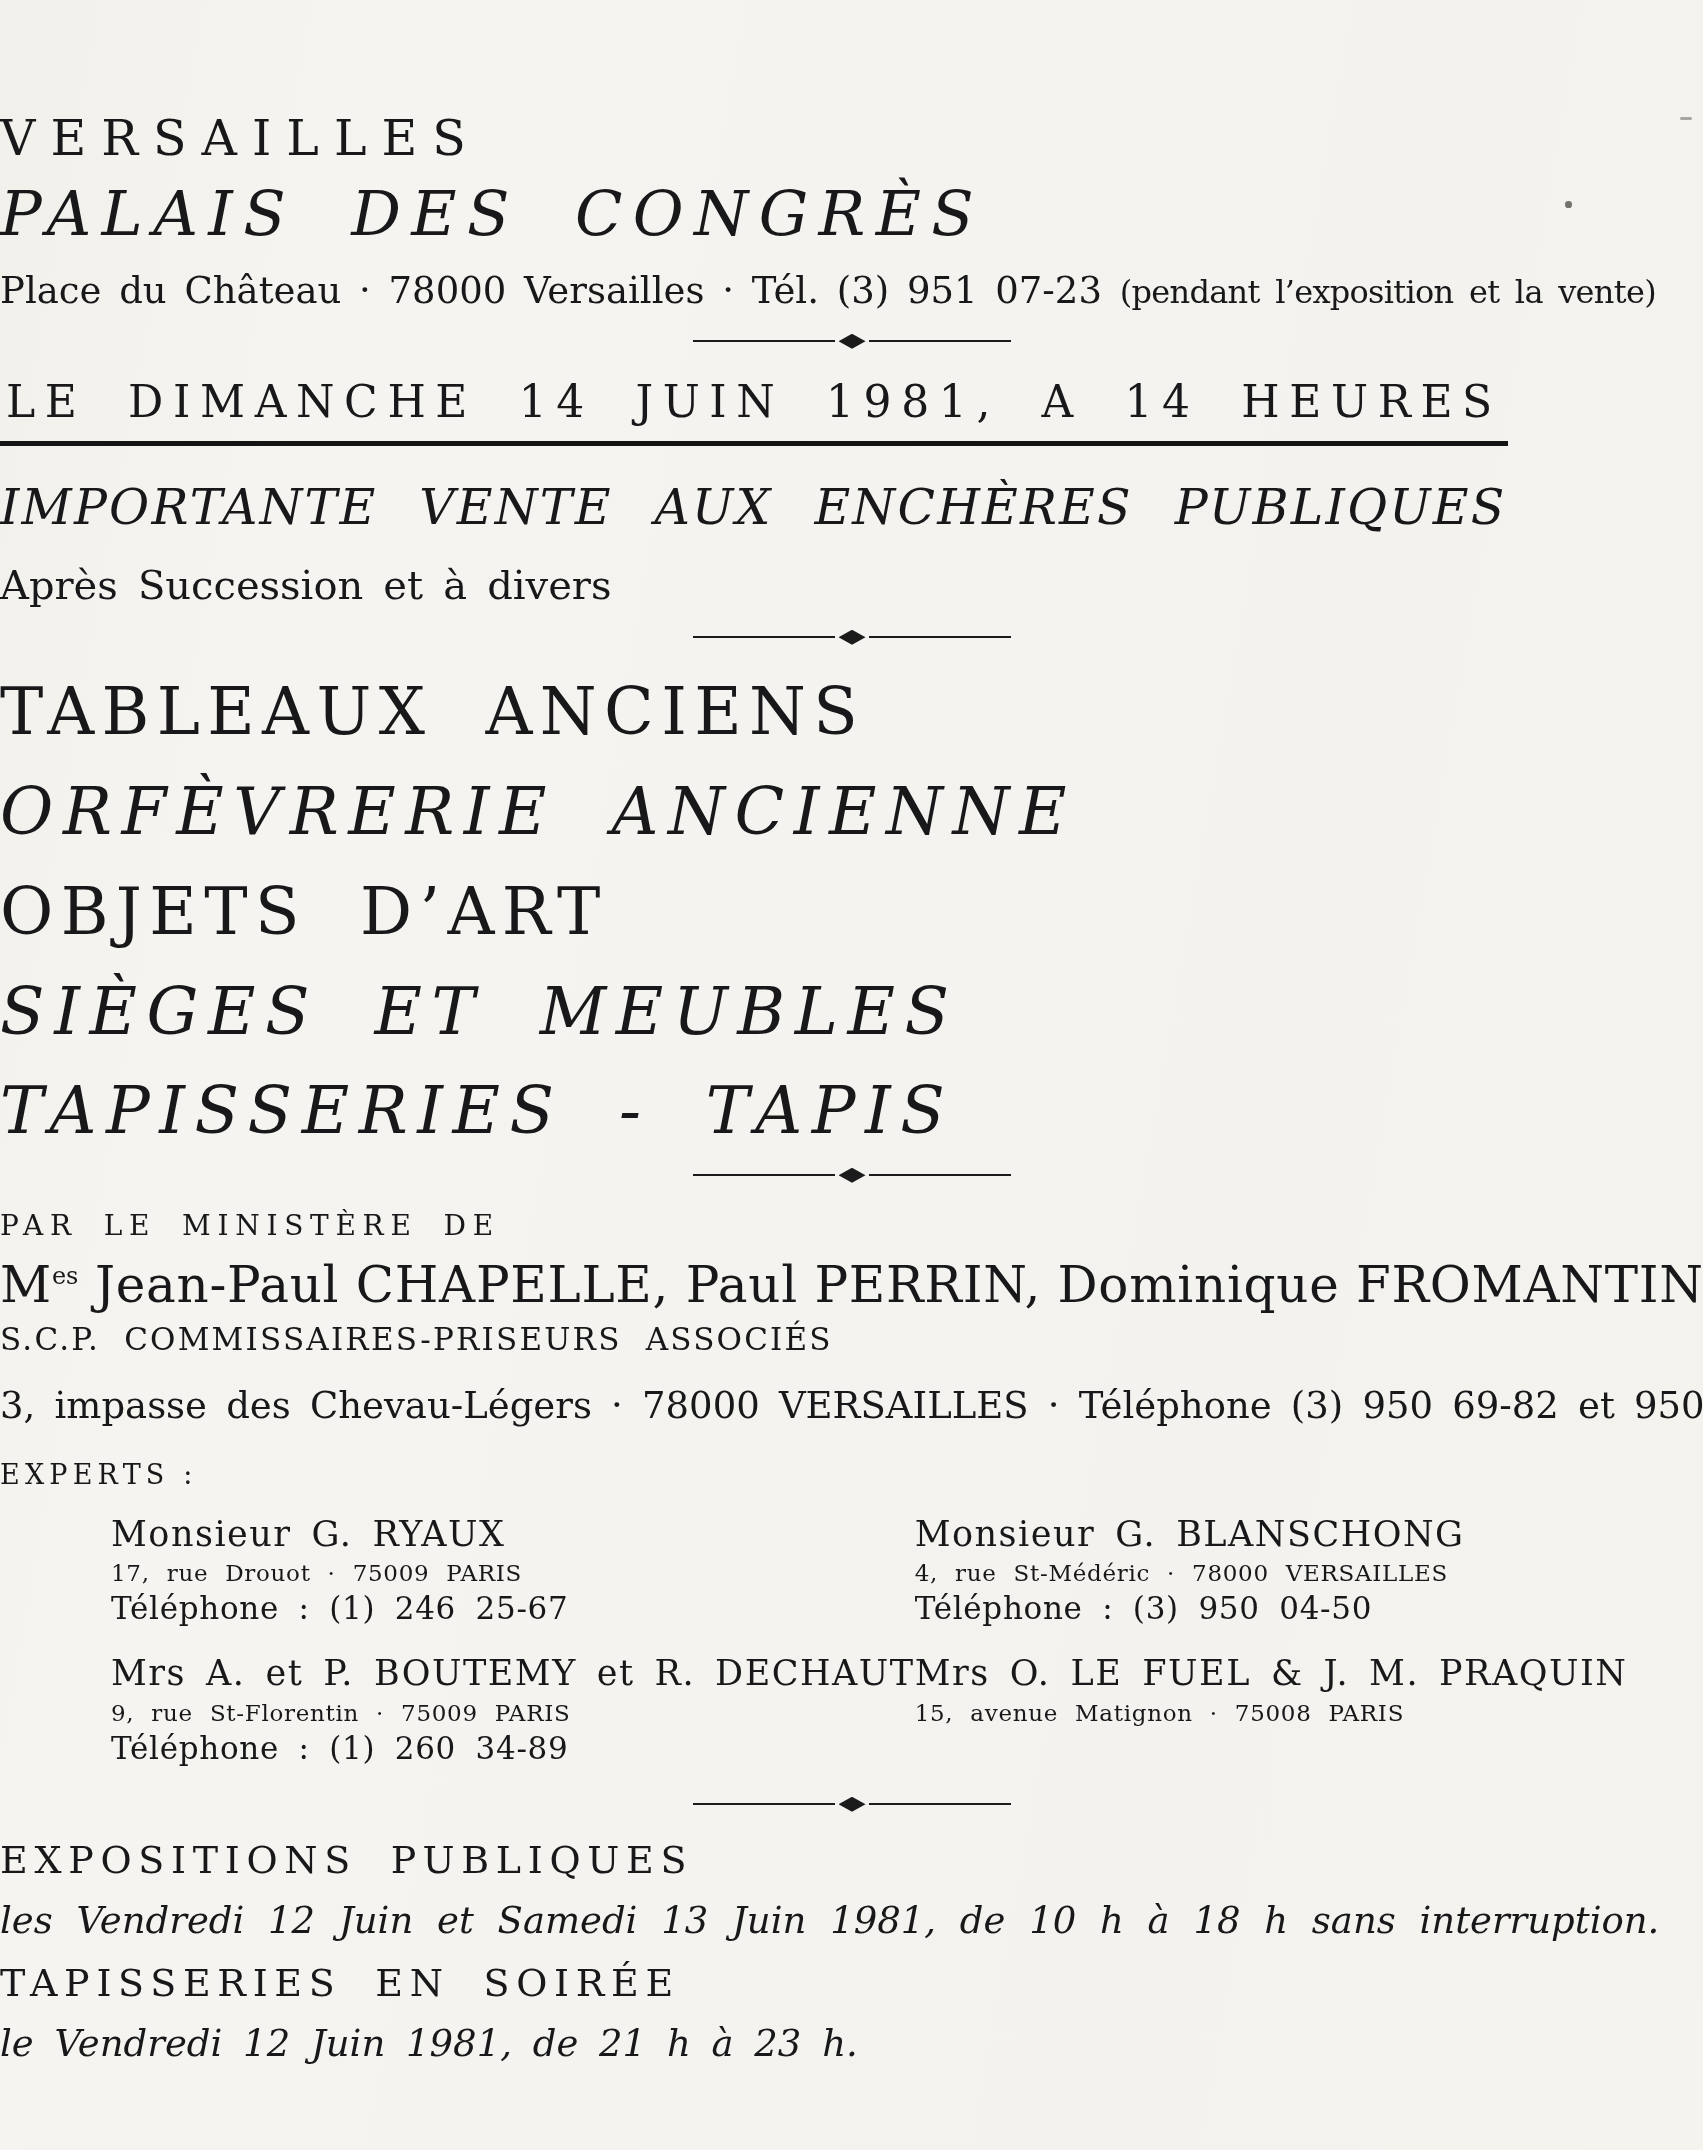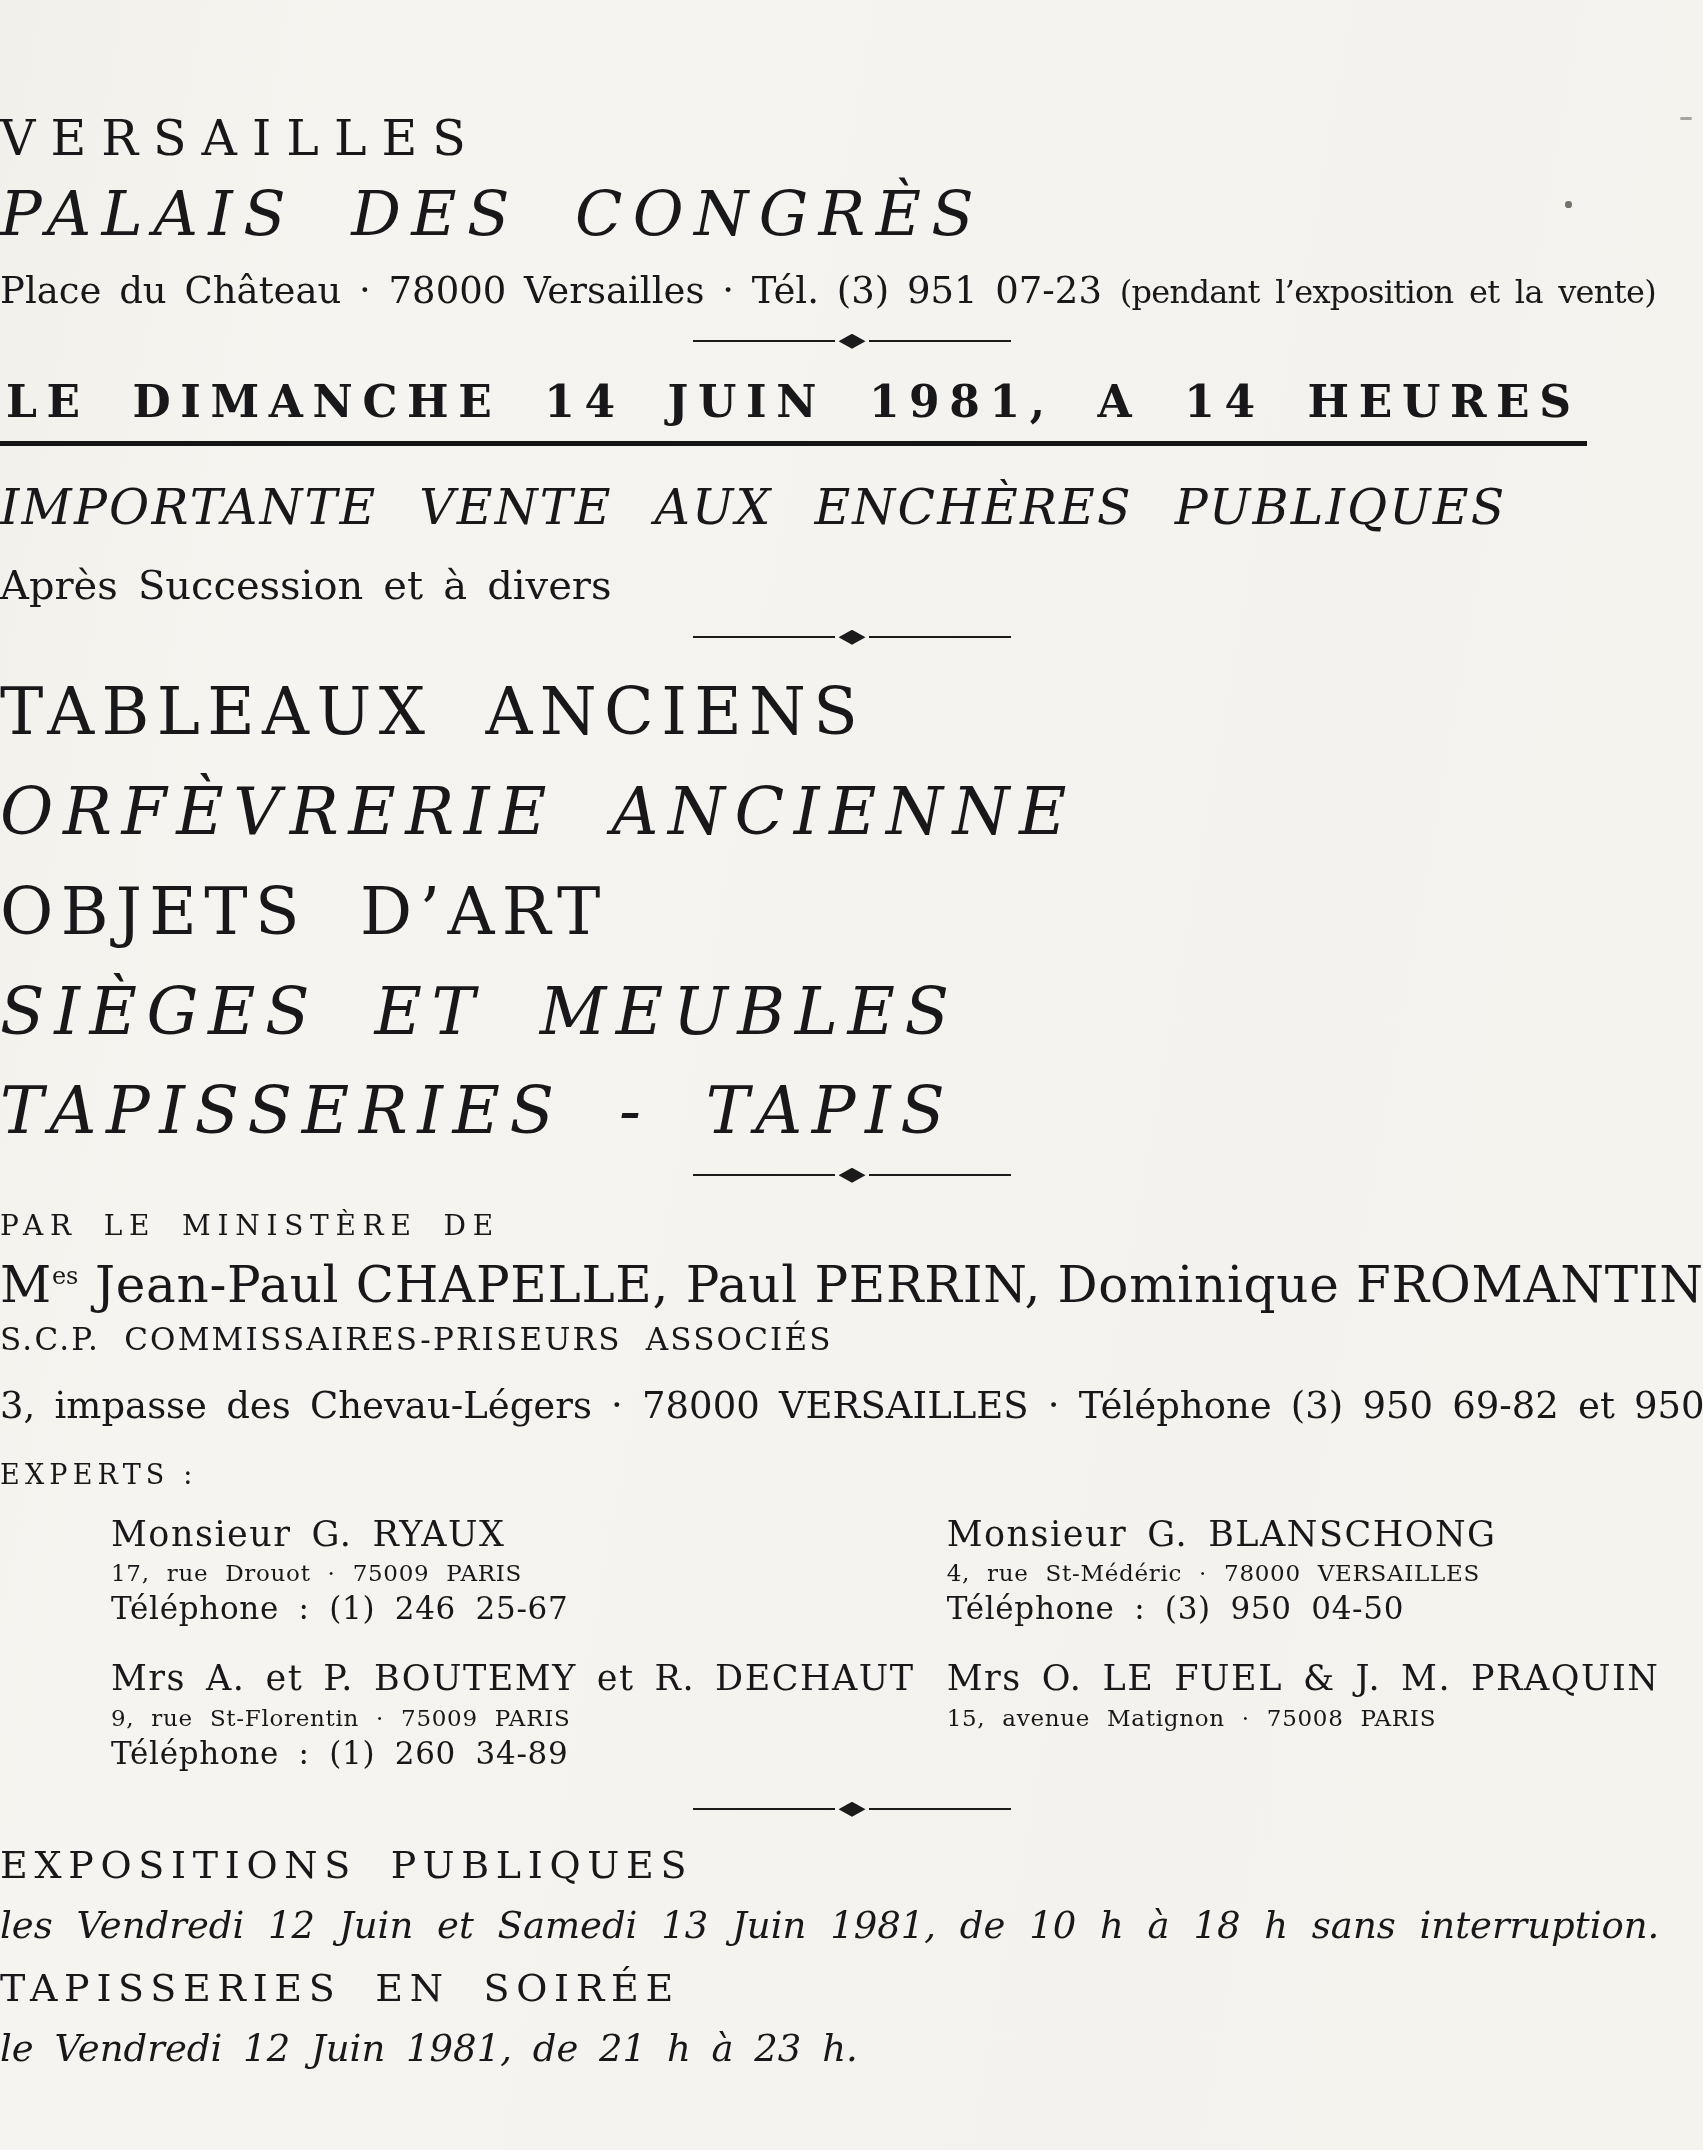--- a/index.html
+++ b/index.html
@@ -23,38 +23,38 @@
   .venue{margin-top:10.4px;font-style:italic;font-size:62px;line-height:1.15;letter-spacing:10.4px;word-spacing:25px;}
   .addr1{margin-top:18px;font-size:37px;line-height:1.3;word-spacing:6px;white-space:nowrap;}
   .addr1 .note{font-size:32px;letter-spacing:-0.7px;}
   
   .ornament{margin:18px auto 0;width:318px;height:16.3px;display:flex;align-items:center;justify-content:center;}
   .ornament .line{flex:1;height:2.2px;background:#1b1b1b;}
   .ornament .diamond{width:27px;height:15px;margin:0 3.7px;background:#1b1b1b;
     clip-path:polygon(50% 0,100% 50%,50% 100%,0 50%);}
   
   .dateline-wrap{margin-top:27px;}
-  .dateline{display:inline-block;font-weight:bold;font-size:44px;line-height:1.2;
+  .dateline{display:inline-block;font-weight:normal;font-size:44px;line-height:1.2;
     letter-spacing:9.6px;word-spacing:18px;padding:0 6px 12px 6px;border-bottom:5.2px solid #141414;white-space:nowrap;}
   .sale-type{margin-top:33px;font-style:italic;font-size:49px;line-height:1.2;letter-spacing:2.2px;word-spacing:24px;}
   .provenance{margin-top:21px;font-size:40px;line-height:1.3;word-spacing:7.4px;}
   
   .cats{margin-top:4.4px;}
   .cat{margin-top:25px;font-size:65px;line-height:1.15;letter-spacing:7.4px;word-spacing:25px;white-space:nowrap;}
   .cat:first-child{margin-top:30px;}
   .cat.it{font-style:italic;letter-spacing:9.6px;}
   
   .ministry-intro{margin-top:25px;font-size:28px;line-height:1.3;letter-spacing:6.7px;word-spacing:10.4px;}
   .names{margin-top:9px;font-size:50px;line-height:1.25;letter-spacing:0.7px;white-space:nowrap;}
   .names sup{font-size:0.48em;vertical-align:super;letter-spacing:0;}
   .scp{margin-top:3px;font-size:31px;line-height:1.3;letter-spacing:2.2px;word-spacing:12px;}
   .addr2{margin-top:22px;font-size:37px;line-height:1.3;word-spacing:7.4px;white-space:nowrap;}
   
   .experts-heading{margin-top:27px;font-size:27px;line-height:1.3;letter-spacing:5.2px;}
-  .experts-grid{margin:22px 0 0 111px;width:1538px;display:grid;grid-template-columns:1fr 1fr;row-gap:27px;gap:32px;}
+  .experts-grid{margin:22px 0 0 111px;width:1538px;display:grid;grid-template-columns:1fr 1fr;row-gap:27px;}
   .expert .name{font-size:35px;line-height:1.15;word-spacing:7.4px;letter-spacing:1.5px;white-space:nowrap;}
   .expert .addr{margin-top:6px;font-size:23px;line-height:1.15;word-spacing:9px;letter-spacing:0.7px;}
   .expert .phone{margin-top:4.4px;font-size:31px;line-height:1.15;word-spacing:9px;letter-spacing:0.7px;}
   
   .expo-heading{margin-top:25px;font-size:38px;line-height:1.25;letter-spacing:6.7px;word-spacing:15px;}
   .expo-heading.second{margin-top:15px;}
   .expo-detail{margin-top:12px;font-style:italic;font-size:37px;line-height:1.3;word-spacing:12px;white-space:nowrap;}
   .expo-detail.second{word-spacing:9px;}
   
   .speck{position:absolute;background:#4a463f;border-radius:50%;opacity:.75;}

